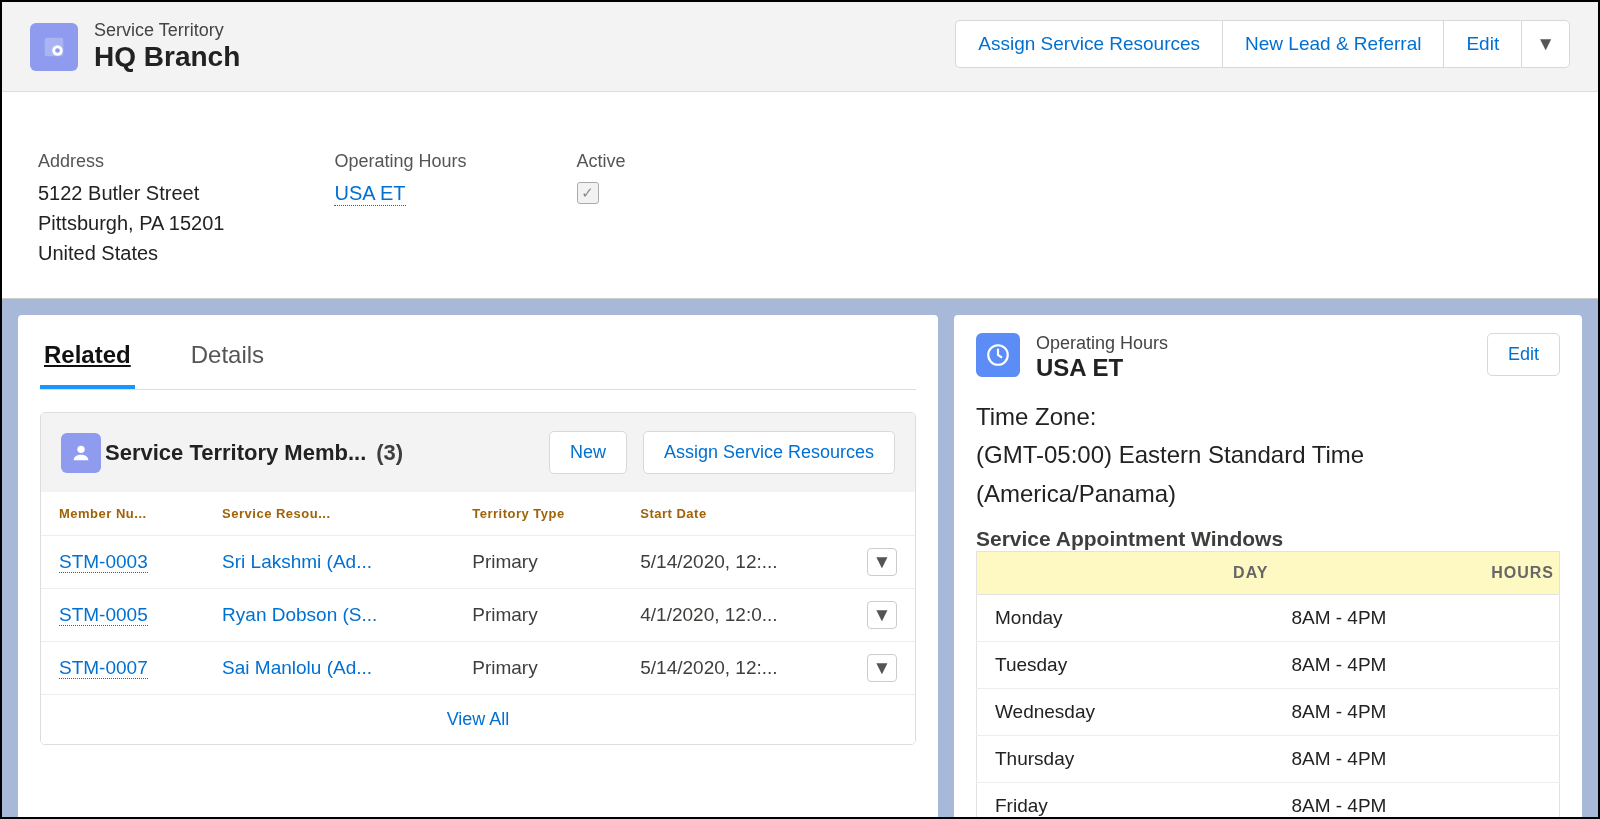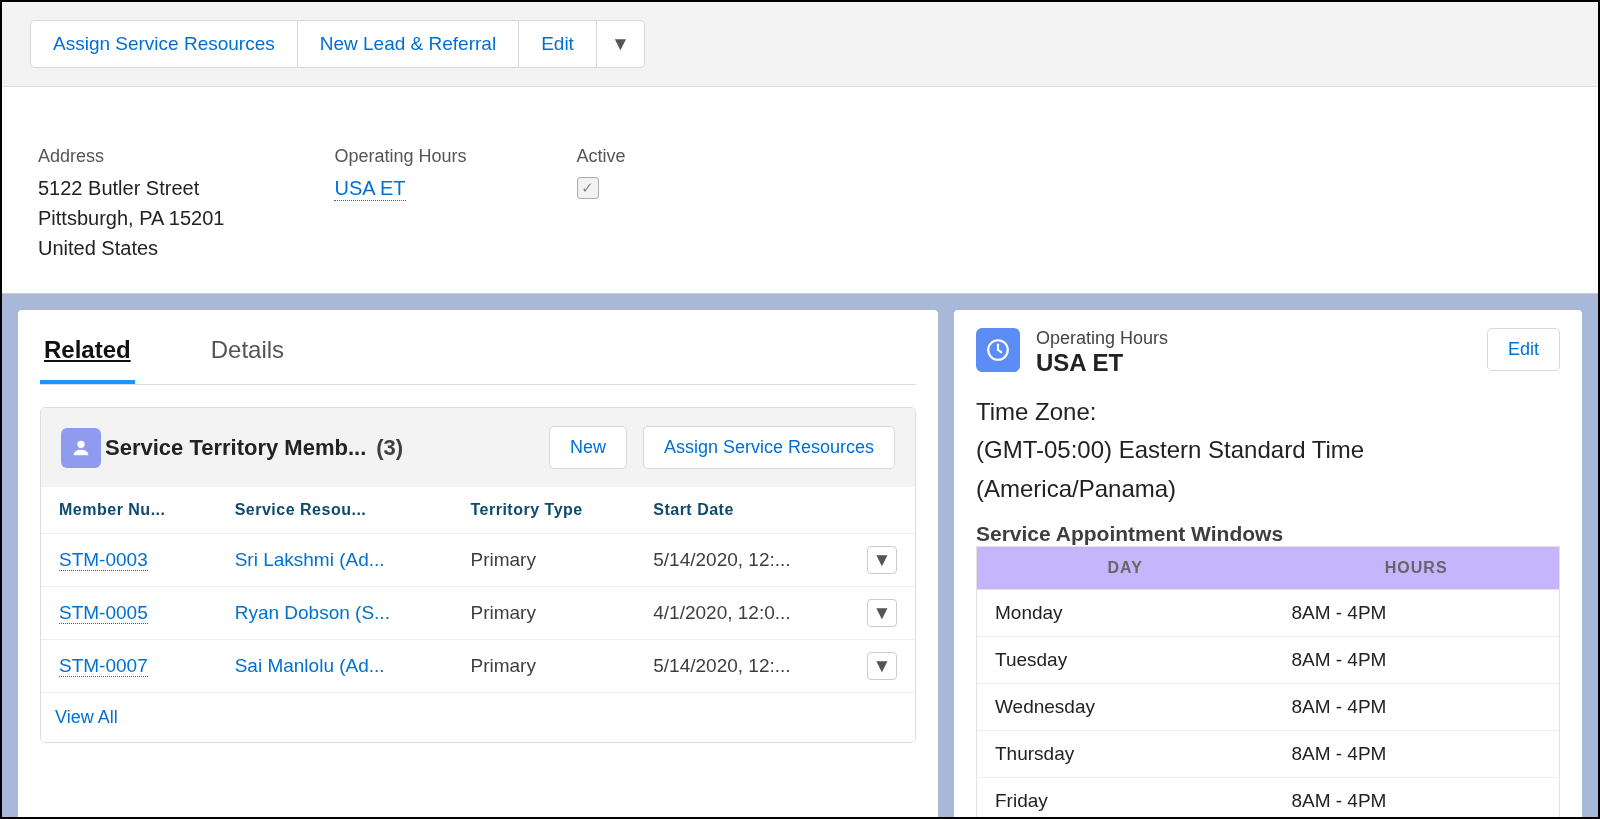--- a/index.html
+++ b/index.html
@@ -65,21 +65,21 @@
 
   .content-row { display: flex; padding: 16px; gap: 16px; }
   .left-panel, .right-panel {
     background: #fff;
     border-radius: 4px;
     display: flex; flex-direction: column;
   }
   .left-panel { flex: 1.8; padding: 18px 22px; }
   .right-panel { flex: 1.2; padding: 18px 22px; }
 
-  .tabs { display: flex; gap: 72px; border-bottom: 1px solid #ddd; margin-bottom: 22px; }
+  .tabs { display: flex; gap: 52px; border-bottom: 1px solid #ddd; margin-bottom: 22px; }
   .tab {
     font-size: 24px; color: #555; padding: 8px 4px 16px 4px; cursor: pointer;
     border-bottom: 4px solid transparent;
   }
   .tab.active {
     color: #111; font-weight: 700; text-decoration: underline;
     border-bottom-color: #1b96ff;
   }
 
   .related-card { border: 1px solid #ddd; border-radius: 5px; overflow: hidden; }
@@ -92,65 +92,78 @@
     display: flex; align-items: center; justify-content: center;
   }
   .rc-icon svg { width: 22px; height: 22px; fill: #fff; }
   .rc-title { font-size: 22px; font-weight: 700; color: #222; }
   .rc-count { font-size: 22px; font-weight: 700; margin-left: 6px; }
   .rc-spacer { flex: 1; }
   .btn-sm { padding: 10px 20px; font-size: 18px; }
 
   .tbl { width: 100%; border-collapse: collapse; }
   .tbl th {
-    text-align: left; font-size: 16px; font-weight: 700; letter-spacing: 0.5px;
-    color: #0c4a6e; padding: 14px 18px; border-bottom: 1px solid #eee;
+    text-align: left; font-size: 13px; font-weight: 700; letter-spacing: 0.5px;
+    color: #a16207; padding: 14px 18px; border-bottom: 1px solid #eee;
     background: #fff;
   }
   .tbl td {
     font-size: 19px; padding: 12px 18px; border-bottom: 1px solid #eee;
     white-space: nowrap; overflow: hidden; text-overflow: ellipsis; max-width: 200px;
   }
   .cell-link {
     color: #0070d2; text-decoration: none; border-bottom: 1px dotted #0070d2;
   }
   .row-action {
     width: 30px; height: 28px; border: 1px solid #ccc; border-radius: 4px;
     display: flex; align-items: center; justify-content: center; color: #555;
     cursor: pointer; background: #fff;
   }
   .view-all {
-    text-align: left; color: #0070d2; font-size: 18px; padding: 14px;
+    text-align: center; color: #0070d2; font-size: 18px; padding: 14px;
     cursor: pointer; background: #fff;
   }
 
   .rp-header { display: flex; align-items: flex-start; gap: 16px; }
   .rp-icon {
     width: 44px; height: 44px; background: #5c8df6; border-radius: 6px;
     display: flex; align-items: center; justify-content: center;
   }
   .rp-icon svg { width: 26px; height: 26px; fill: #fff; }
   .rp-obj { font-size: 18px; color: #444; }
   .rp-name { font-size: 24px; font-weight: 700; color: #222; }
   .rp-edit { margin-left: auto; }
   .tz-row { margin-top: 16px; font-size: 24px; color: #222; line-height: 1.6; }
   .saw-title { font-size: 21px; font-weight: 700; margin-top: 14px; }
   .hours-tbl { width: 100%; border-collapse: collapse; border: 1px solid #e2e2e2; }
   .hours-tbl th {
-    text-align: center; font-size: 16px; font-weight: 700; letter-spacing: 1px;
-    color: #666; padding: 12px 5px; background: #c4b5fd; border-bottom: 1px solid #e2e2e2;
+    text-align: right; font-size: 16px; font-weight: 700; letter-spacing: 1px;
+    color: #666; padding: 12px 5px; background: #fef9c3; border-bottom: 1px solid #e2e2e2;
   }
   .hours-tbl td { font-size: 19px; padding: 12px 18px; border-bottom: 1px solid #eee; color: #222; }
 </style>
 </head>
 <body>
 
 <div class="app">
 
   <div class="header-band">
+    <div class="title-block">
+      <div class="record-icon">
+        <svg viewBox="0 0 24 24">
+            <rect x="4" y="4" width="16" height="16" rx="2" fill="#fff" opacity="0.25"></rect>
+            <circle cx="15" cy="15" r="4.5" fill="#fff"></circle>
+            <circle cx="15" cy="15" r="2" fill="#8e9bef"></circle>
+          </svg>
+      </div>
+      <div>
+        <div class="object-label">Service Territory</div>
+        <div class="record-name">HQ Branch</div>
+      </div>
+    </div>
     <div class="header-actions btn-group">
       <button class="btn">Assign Service Resources</button>
       <button class="btn">New Lead &amp; Referral</button>
       <button class="btn">Edit</button>
       <button class="btn btn-caret">
         <span>▼</span>
       </button>
     </div>
   </div>
 

